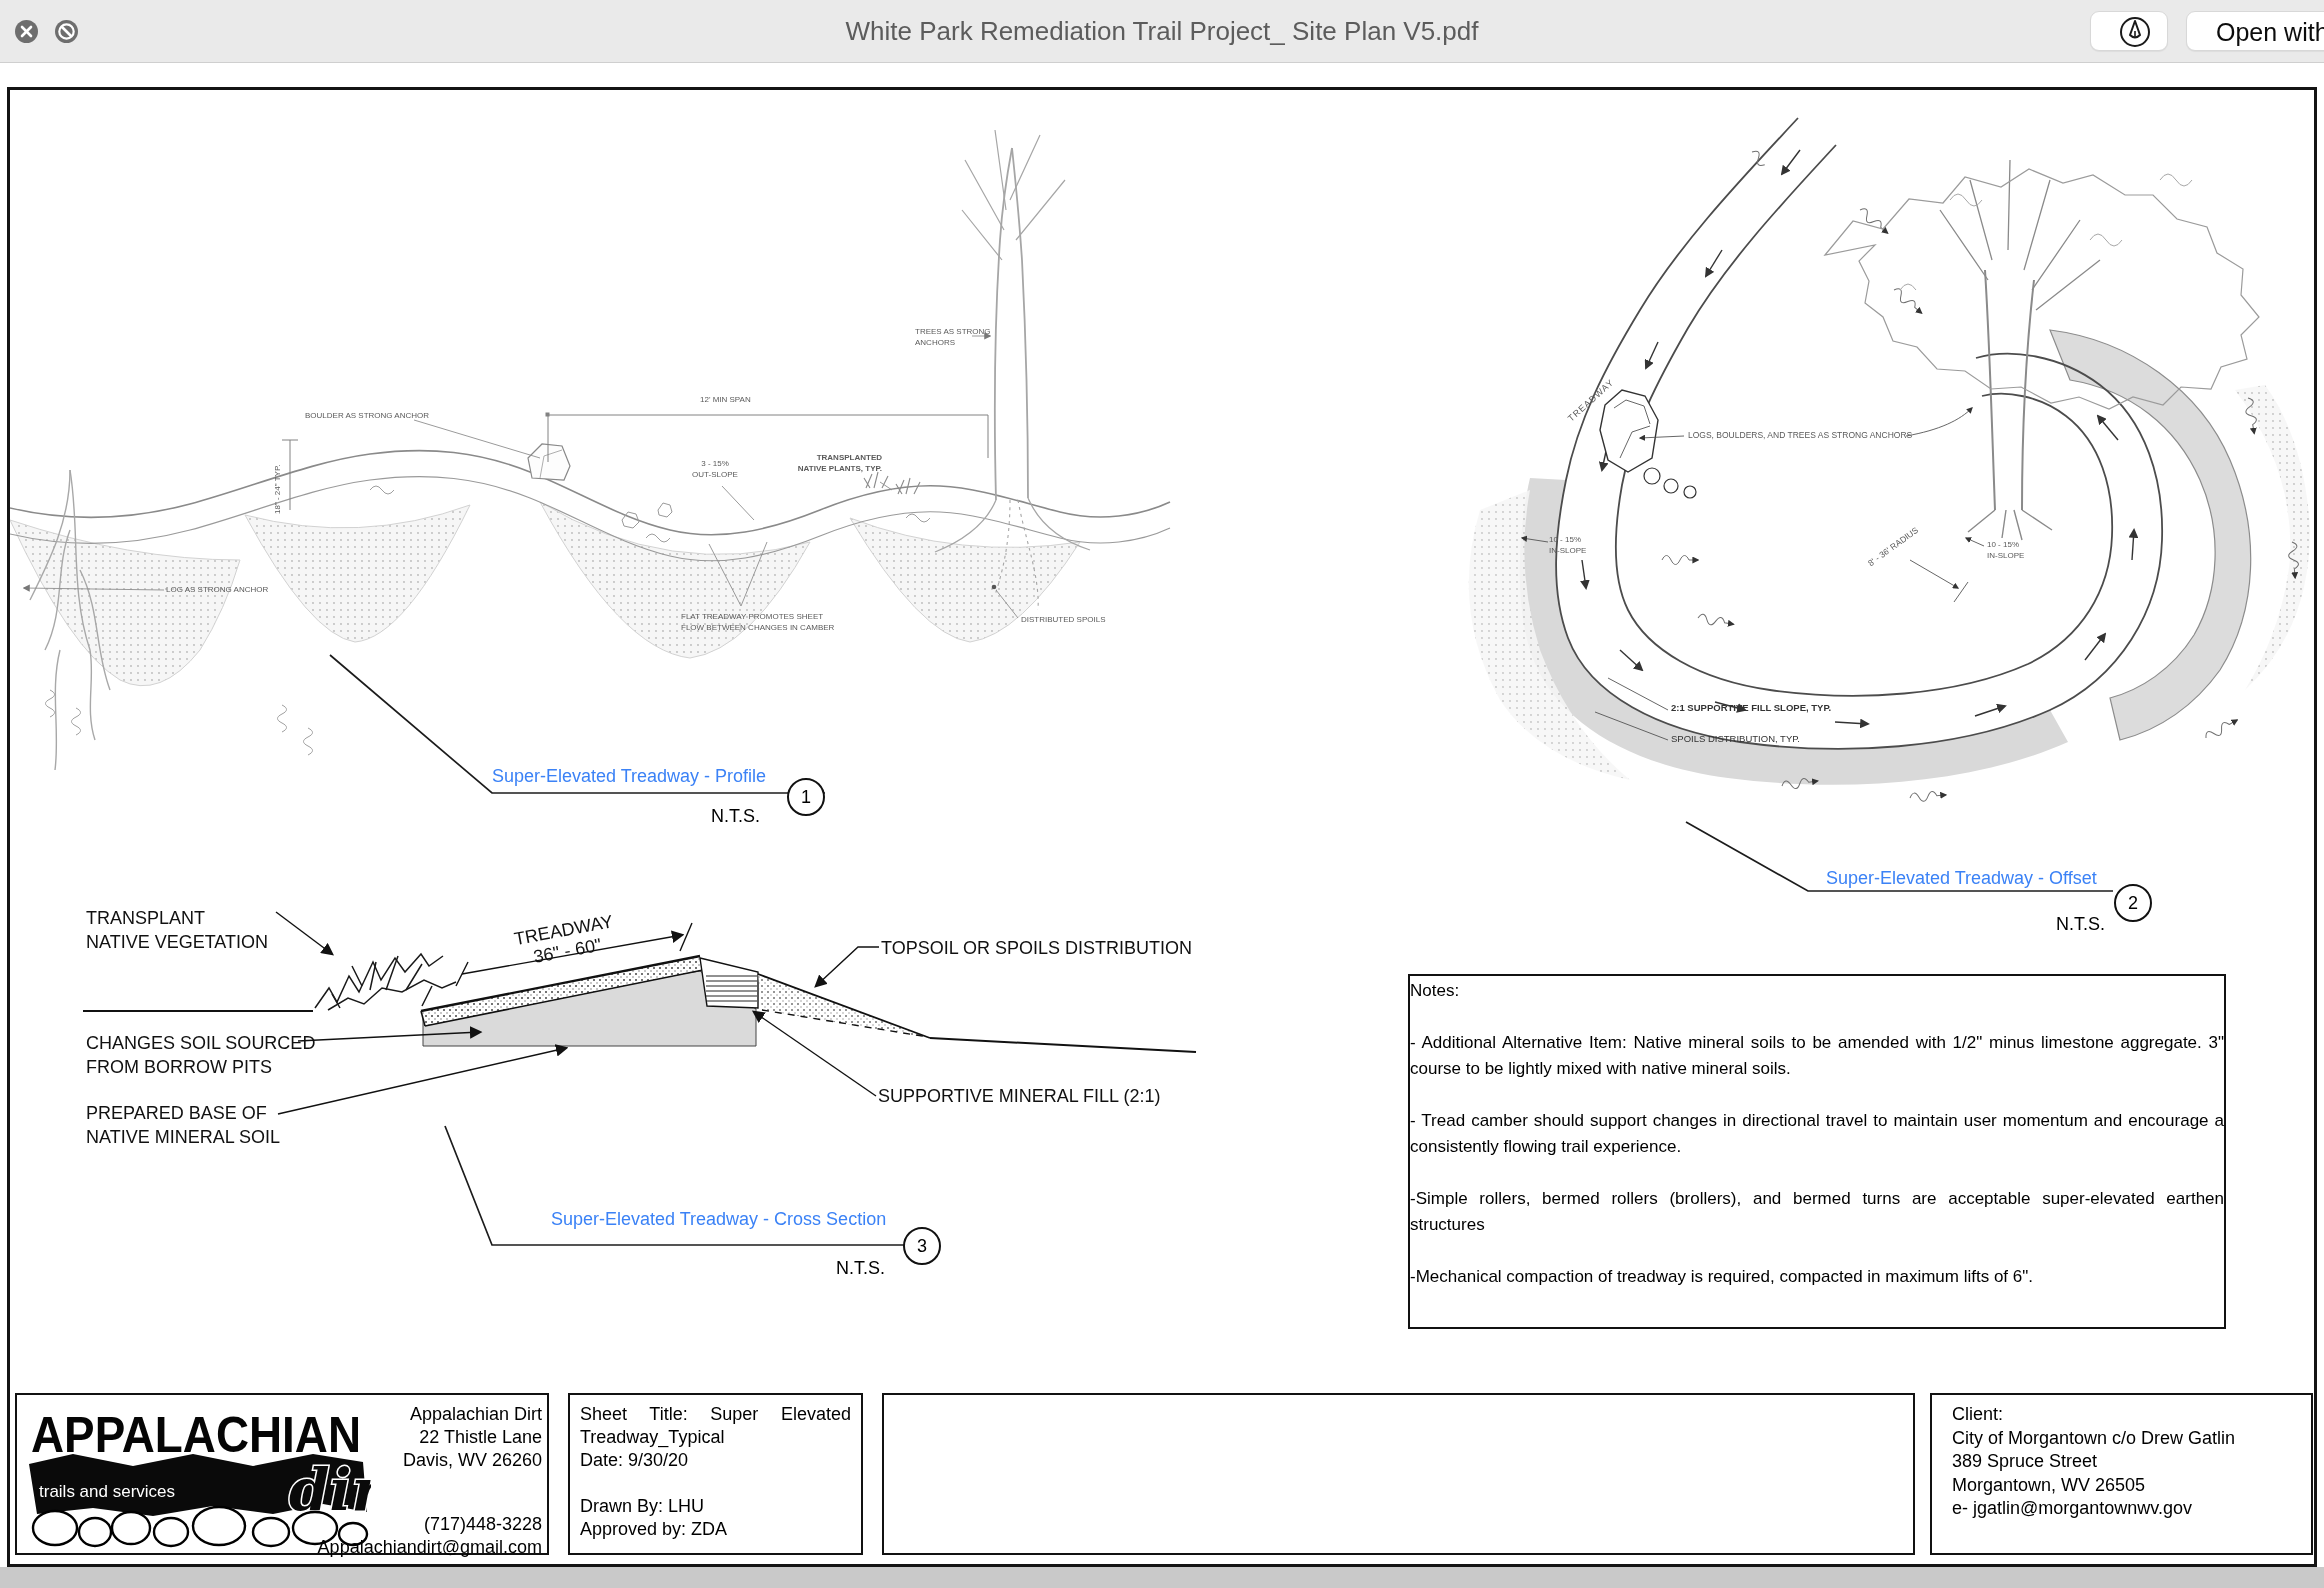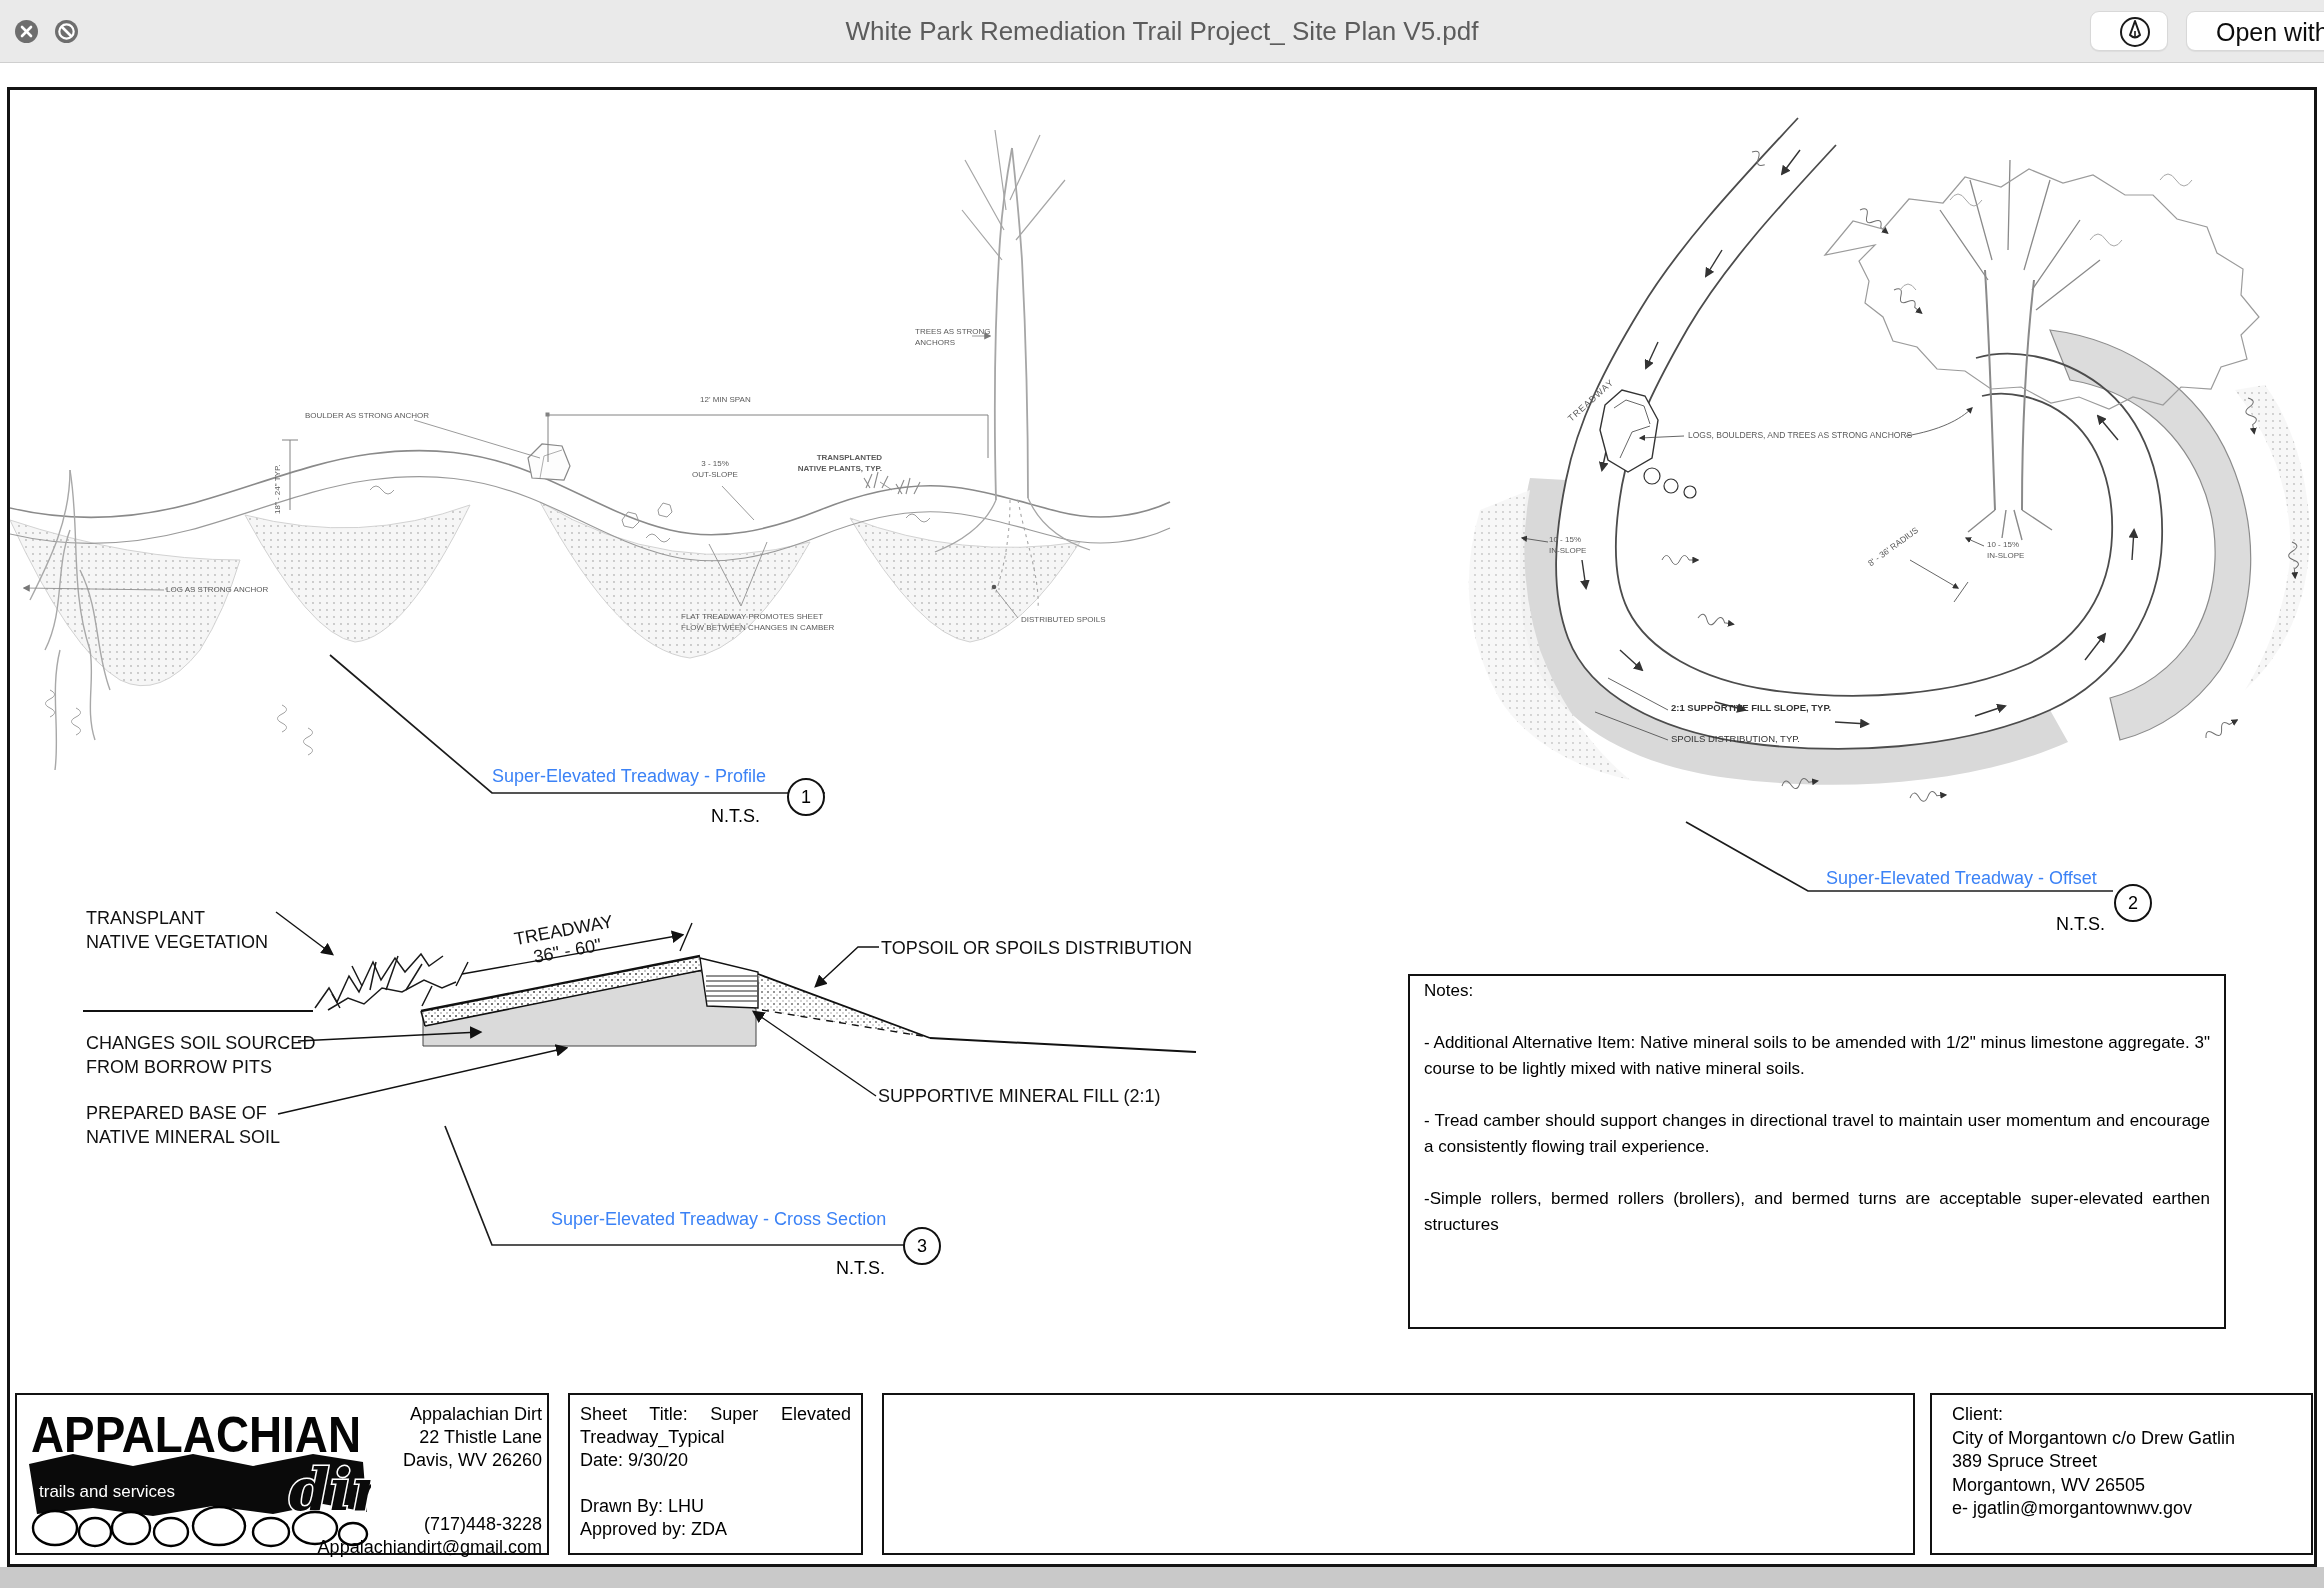--- a/index.html
+++ b/index.html
@@ -27,21 +27,21 @@
   .cslbl{position:absolute;font-size:18px;color:#111;white-space:nowrap;line-height:24px;}
   .dtitle{position:absolute;font-size:18px;color:#3b82f6;white-space:nowrap;}
   .nts{position:absolute;font-size:18px;color:#000;white-space:nowrap;}
   .numcircle{position:absolute;width:38px;height:38px;border:2.5px solid #111;border-radius:50%;
              background:#fff;font-size:18px;line-height:34px;text-align:center;color:#000;box-sizing:border-box;}
   .rot{transform-origin:0 0;}
   .tright{text-align:right;}
   .tcenter{text-align:center;}
   
   .notes{position:absolute;left:1398px;top:884px;width:818px;height:355px;border:2px solid #111;
-         box-sizing:border-box;padding:2px 14px;font-size:17px;line-height:26px;color:#000;}
+         box-sizing:border-box;padding:2px 0;font-size:17px;line-height:26px;color:#000;}
   .notes p{margin:26px 0 0 0;text-align:justify;}
   .notes .nh{margin:0;}
   
   .tbox{position:absolute;top:1303px;height:162px;border:2px solid #111;box-sizing:border-box;background:#fff;}
   .addr{position:absolute;right:5px;top:8px;text-align:right;font-size:18px;line-height:23px;color:#000;}
   .addr .gap{margin-top:41px;}
   .sheettext{padding:8px 10px;font-size:18px;line-height:23px;color:#000;}
   .just{text-align:justify;text-align-last:justify;}
   .clienttext{padding:8px 10px 0 20px;font-size:18px;line-height:23.5px;color:#000;}
   .blankline{height:23px;}
@@ -359,20 +359,21 @@
   <div class="cslbl" style="left:868px;top:994px;">SUPPORTIVE MINERAL FILL (2:1)</div>
   <div class="dtitle" style="left:541px;top:1119px;">Super-Elevated Treadway - Cross Section</div>
   <div class="nts" style="left:826px;top:1168px;">N.T.S.</div>
   <div class="numcircle" style="left:893px;top:1137px;">3</div>
 
   <div class="notes">
     <p class="nh">Notes:</p>
     <p>- Additional Alternative Item: Native mineral soils to be amended with 1/2" minus limestone aggregate. 3" course to be lightly mixed with native mineral soils.</p>
     <p>- Tread camber should support changes in directional travel to maintain user momentum and encourage a consistently flowing trail experience.</p>
     <p>-Simple rollers, bermed rollers (brollers), and bermed turns are acceptable super-elevated earthen structures</p>
+    <p>-Mechanical compaction of treadway is required, compacted in maximum lifts of 6".</p>
   </div>
 
   <div class="tbox" style="left:5px;width:534px;">
     <svg width="348" height="152" style="position:absolute;left:6px;top:5px;">
       <text x="8" y="52" font-size="50" font-weight="bold" font-family="Liberation Sans,sans-serif" textLength="330" lengthAdjust="spacingAndGlyphs" fill="#050505">APPALACHIAN</text>
       <path d="M6,64 L50,54 110,66 170,54 230,66 290,54 340,62 344,112 300,104 250,114 190,106 130,116 70,108 14,114 Z" fill="#0a0a0a"></path>
       <text x="16" y="97" font-size="17" fill="#fff" font-family="Liberation Sans,sans-serif">trails and services</text>
       <text x="266" y="110" font-size="58" font-style="italic" font-weight="bold" font-family="DejaVu Serif,serif" fill="#0a0a0a" stroke="#fff" stroke-width="3" paint-order="stroke">dirt</text>
       <g fill="#fff" stroke="#000" stroke-width="2.4">
         <ellipse cx="32" cy="128" rx="22" ry="17"></ellipse>

